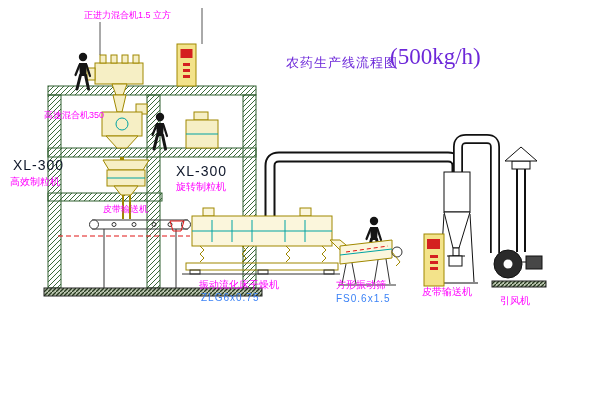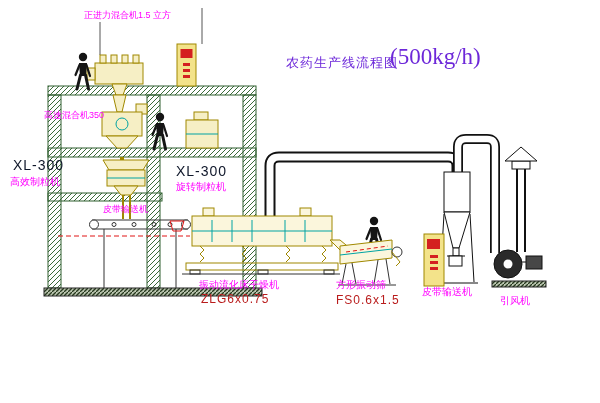--- a/index.html
+++ b/index.html
@@ -2,21 +2,21 @@
 <html><head>
 <meta charset="utf-8">
 <style>
   html,body{margin:0;padding:0;background:#fff;}
   .canvas{position:relative;width:600px;height:310px;background:#ffffff;overflow:hidden;
           font-family:"Liberation Sans",sans-serif;}
   .canvas svg{position:absolute;left:0;top:0;}
   .lbl{position:absolute;white-space:nowrap;line-height:1.05;}
   .m{color:#ff00ff;font-size:10px;}
   .m9{font-size:9px;}
-  .g{color:#b91c1c;font-size:12px;letter-spacing:1px;}
+  .g{color:#3b82f6;font-size:10px;letter-spacing:1px;}
   .g-lg{color:#0f172a;font-size:14px;letter-spacing:1px;}
   .title-cn{color:#6d28d9;font-size:13px;font-family:"Liberation Serif",serif;letter-spacing:1px;}
   .title-cap{color:#6d28d9;font-size:23px;font-family:"Liberation Serif",serif;}
 </style>
 </head>
 <body>
 
 <div class="canvas">
 
 <svg width="600" height="403" viewBox="0 0 600 403">

